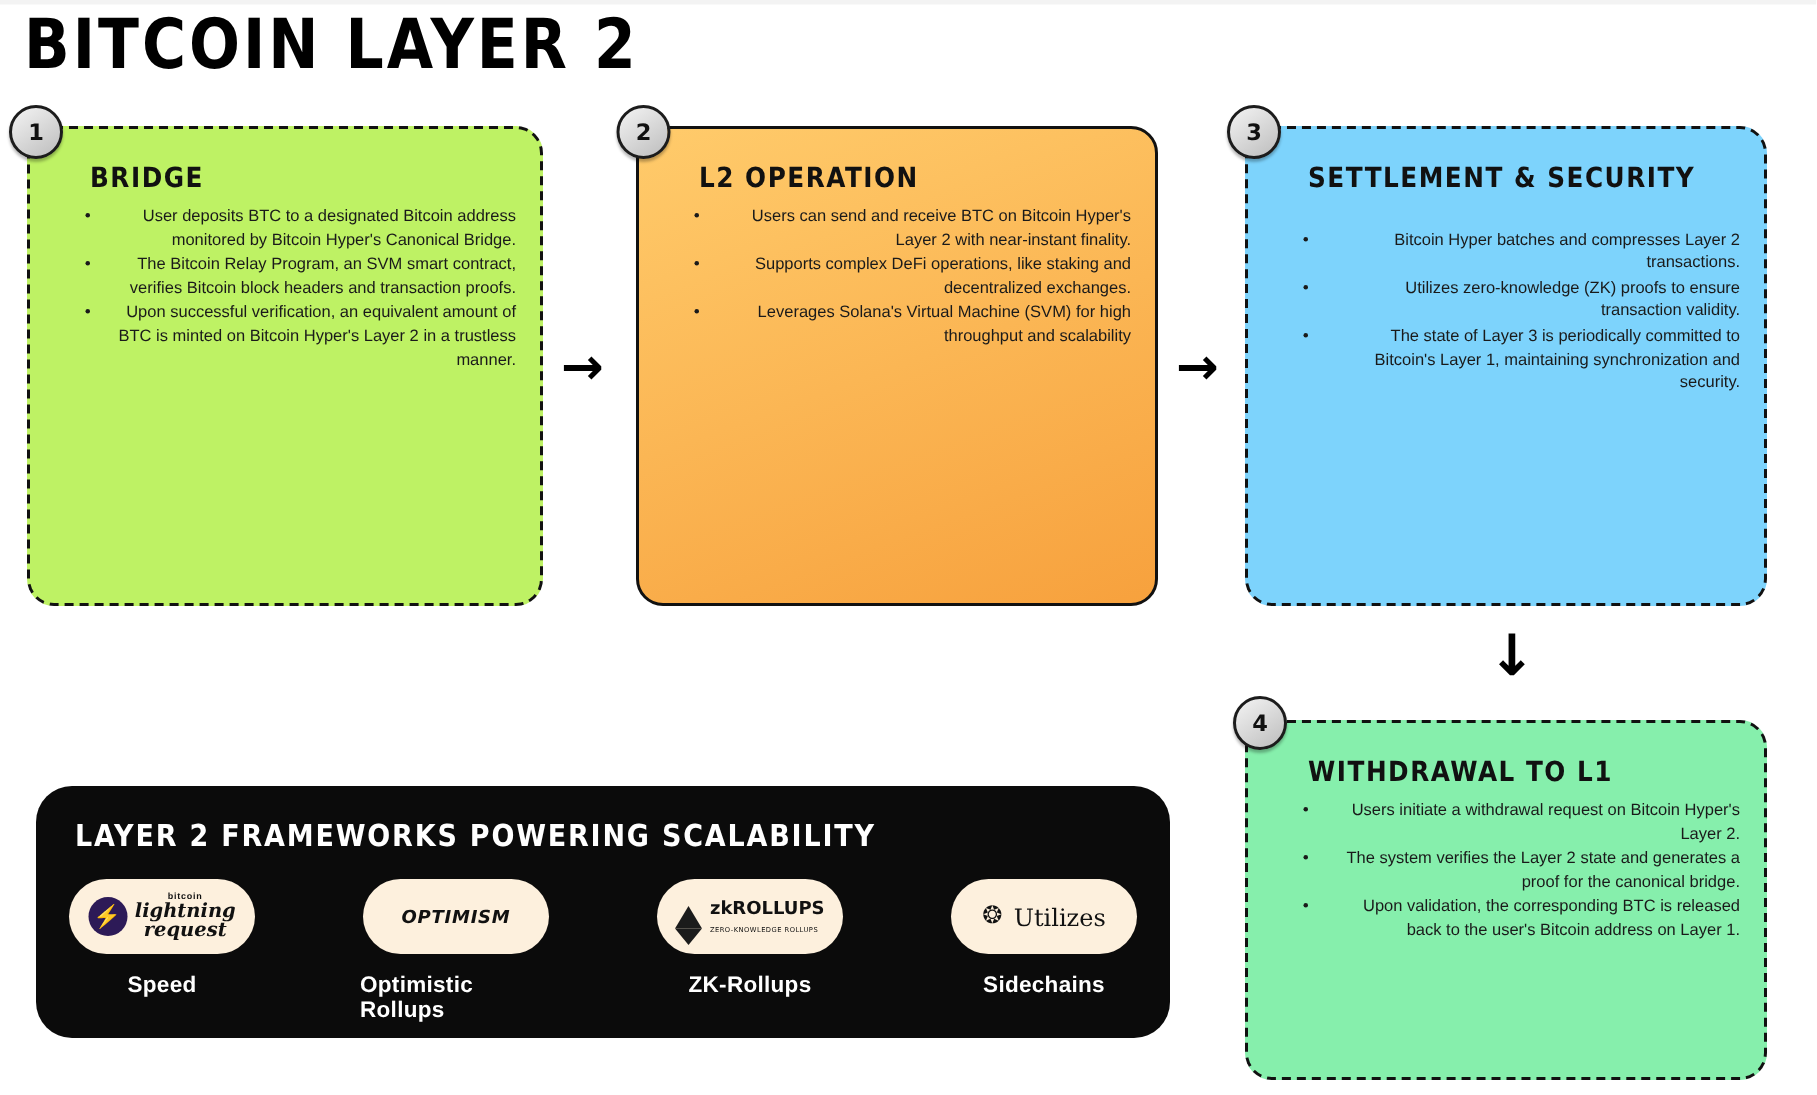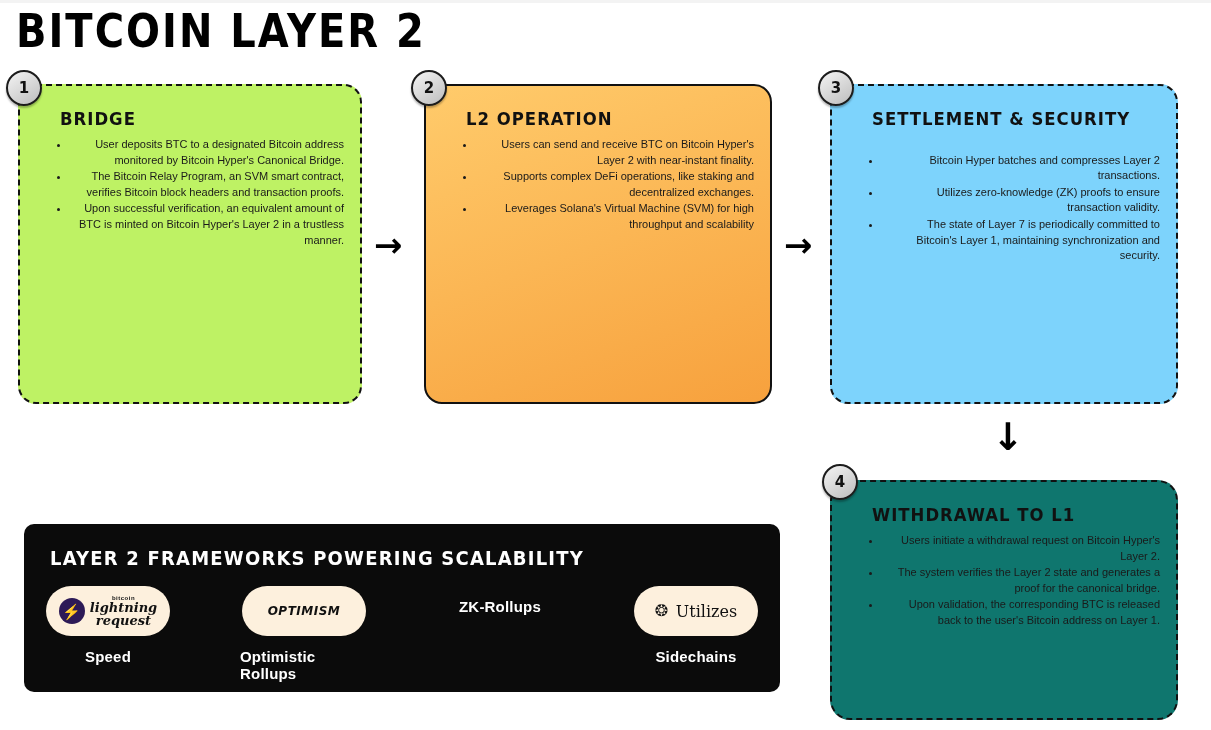--- a/index.html
+++ b/index.html
@@ -94,31 +94,31 @@
     font-weight: bold;
   }
 
   
   #card-bridge { left: 18px; top: 84px; width: 344px; height: 320px; }
   #card-l2 { left: 424px; top: 84px; width: 348px; height: 320px;
     background: linear-gradient(160deg, #ffcb6b 0%, #f7a13d 100%); }
   #card-settlement { left: 830px; top: 84px; width: 348px; height: 320px;
     background: #7dd3fc; border-style: dashed; border-width: 2px; }
   #card-withdrawal { left: 830px; top: 480px; width: 348px; height: 240px;
-    background: #0f766e; border-style: dashed; border-width: 2px; border-radius: 20px; }
+    background: #86efac; border-style: dashed; border-width: 2px; }
 
   
   #frameworks-panel {
     position: absolute;
     left: 24px;
     top: 524px;
     width: 756px;
     height: 168px;
     background: #0b0b0b;
-    border-radius: 10px;
+    border-radius: 24px;
   }
   #frameworks-title {
     position: absolute;
     left: 26px;
     top: 22px;
     color: #ffffff;
     font-family: "DejaVu Sans", sans-serif;
     font-weight: bold;
     font-size: 18px;
     letter-spacing: 1.2px;
@@ -261,21 +261,21 @@
   </div>
 
   <div class="arrow" style="left:784px; top:228px;">→</div>
 
   <div class="step-badge" style="left:818px; top:70px;">3</div>
   <div class="card solid" id="card-settlement">
     <div class="card-title" style="line-height:1.25;">SETTLEMENT &amp; SECURITY</div>
     <ul class="bullets" style="margin-top:24px;">
       <li>Bitcoin Hyper batches and compresses Layer 2 transactions.</li>
       <li>Utilizes zero-knowledge (ZK) proofs to ensure transaction validity.</li>
-      <li>The state of Layer 7 is periodically committed to Bitcoin's Layer 1, maintaining synchronization and security.</li>
+      <li>The state of Layer 3 is periodically committed to Bitcoin's Layer 1, maintaining synchronization and security.</li>
     </ul>
   </div>
 
   <div class="arrow" style="left:992px; top:418px; font-size:38px;">↓</div>
 
   <div class="step-badge" style="left:822px; top:464px;">4</div>
   <div class="card solid" id="card-withdrawal">
     <div class="card-title">WITHDRAWAL TO L1</div>
     <ul class="bullets">
       <li>Users initiate a withdrawal request on Bitcoin Hyper's Layer 2.</li>
@@ -301,20 +301,27 @@
       </div>
 
       <div class="logo-item">
         <div class="logo-pill">
           <span class="op-text">OPTIMISM</span>
         </div>
         <div class="logo-caption">Optimistic Rollups</div>
       </div>
 
       <div class="logo-item">
+        <div class="logo-pill">
+          <span class="eth-diamond"></span>
+          <span class="zk-text">
+            <span>zkROLLUPS</span>
+            <br><span class="zk-sub">ZERO-KNOWLEDGE ROLLUPS</span>
+          </span>
+        </div>
         <div class="logo-caption">ZK-Rollups</div>
       </div>
 
       <div class="logo-item">
         <div class="logo-pill">
           <span class="rs-dot">❂</span>
           <span class="rs-text">Utilizes</span>
         </div>
         <div class="logo-caption">Sidechains</div>
       </div>

